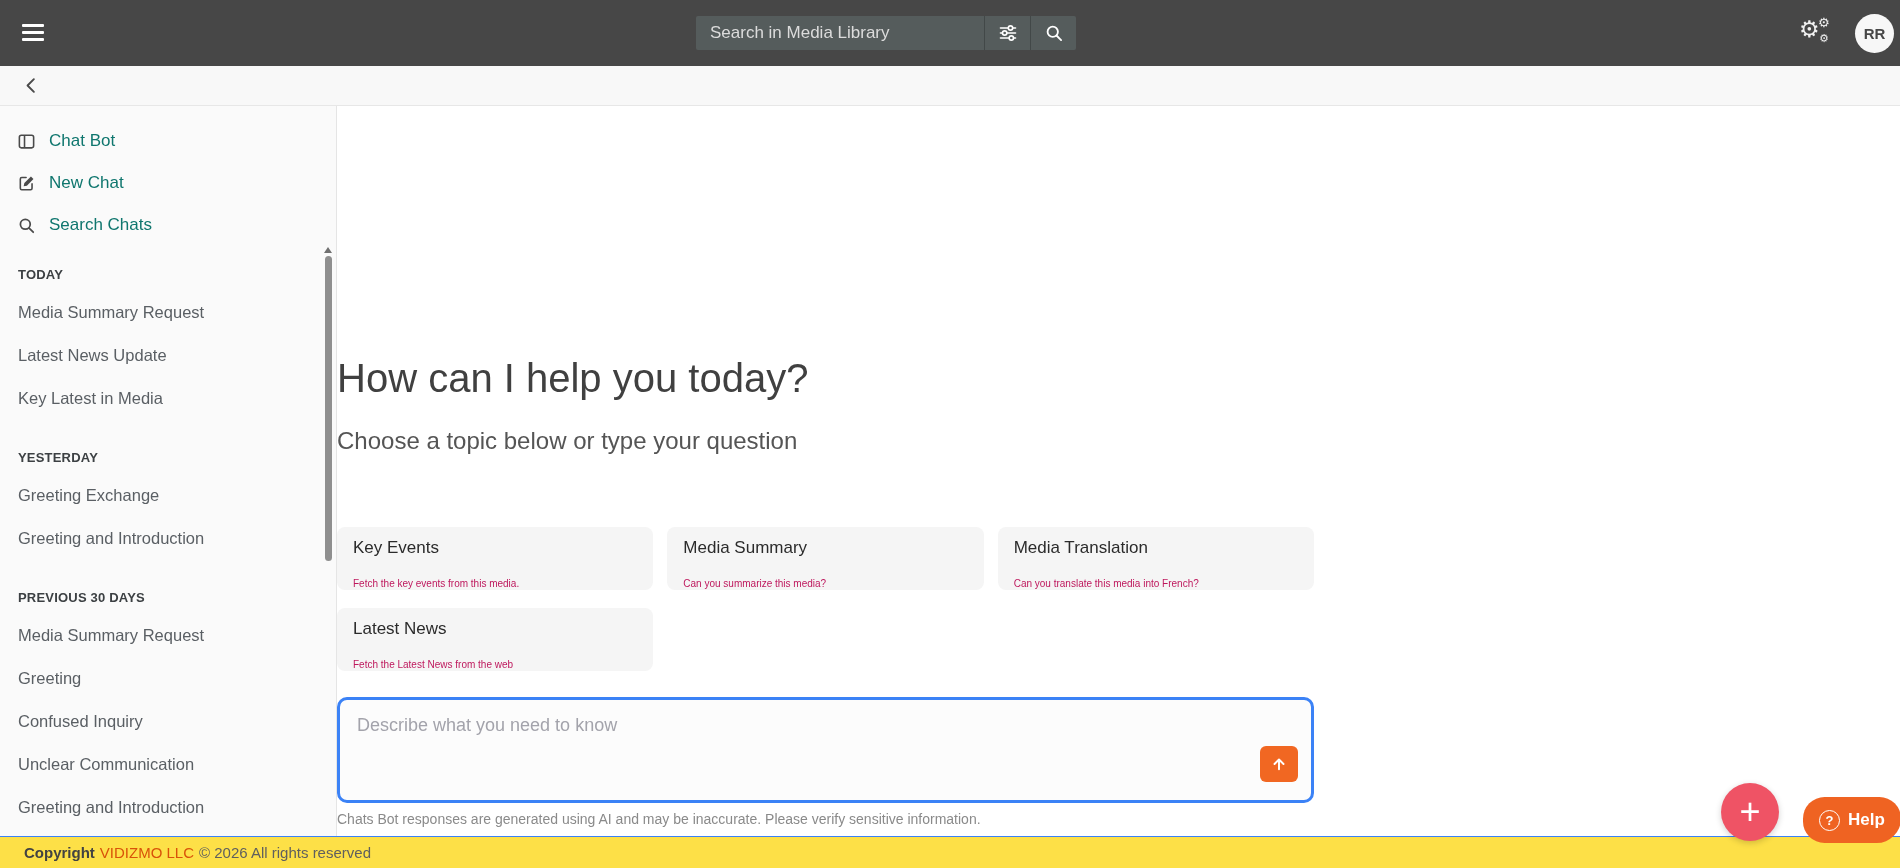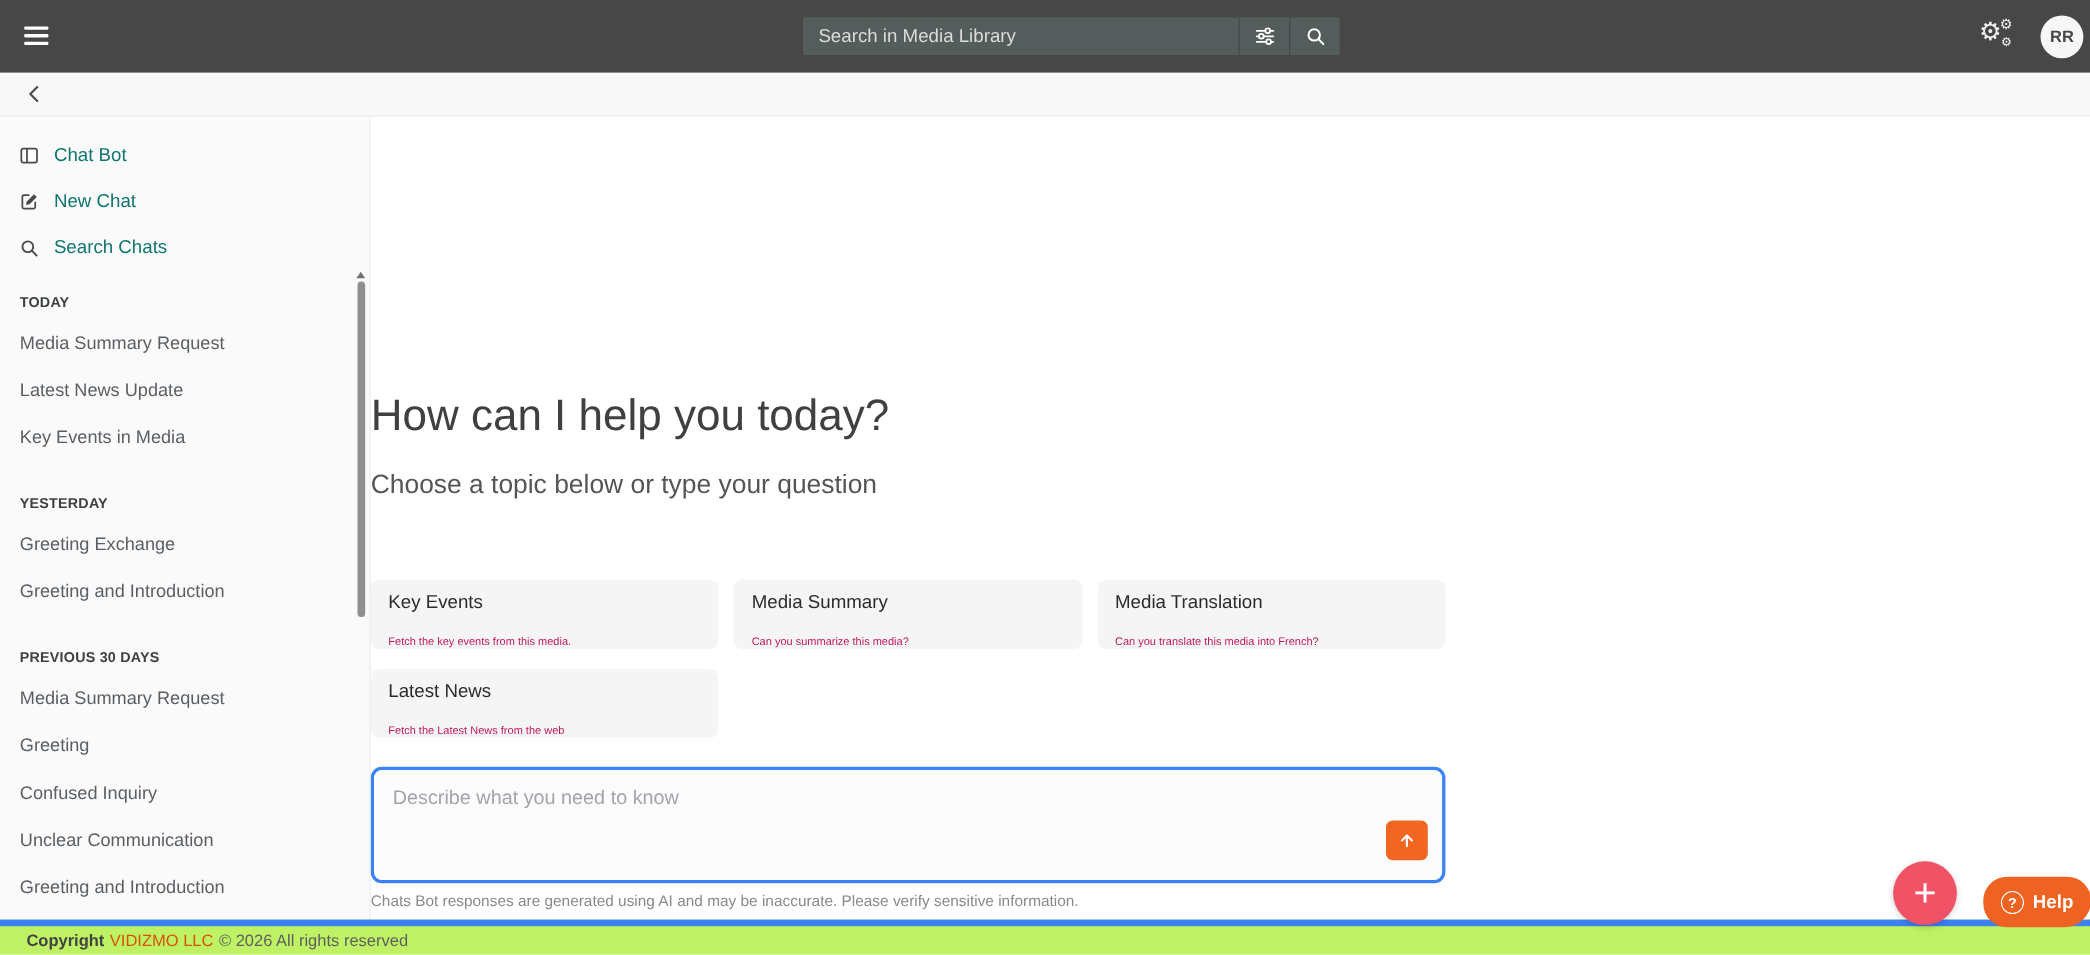--- a/index.html
+++ b/index.html
@@ -6,21 +6,21 @@
   html,body { width:1900px; height:868px; overflow:hidden; }
   body { font-family:"Liberation Sans", sans-serif; background:#fff; }
   .app { position:relative; width:1900px; height:868px; overflow:hidden; }
 
   
   .topbar { position:relative; height:66px; background:#474747; }
   .hamburger { position:absolute; left:22px; top:24px; width:22px; height:17px;
                display:flex; flex-direction:column; justify-content:space-between; cursor:pointer; }
   .hamburger span { display:block; height:3px; background:#fff; border-radius:1px; }
 
-  .search-wrap { position:absolute; left:730px; top:16px; width:488px; height:34px;
+  .search-wrap { position:absolute; left:696px; top:16px; width:380px; height:34px;
                  display:flex; background:#555c5c; border-radius:2px; }
   .search-input { flex:1; background:transparent; border:none; outline:none; color:#f2f2f2;
                   font-size:17px; padding:0 14px; font-family:"Liberation Sans", sans-serif; }
   .search-input::placeholder { color:#dcdcdc; opacity:1; }
   .tb-btn { width:46px; display:flex; align-items:center; justify-content:center;
             border-left:1px solid #424848; color:#fff; cursor:pointer; }
 
   .topbar-right { position:absolute; right:0; top:0; height:66px; display:flex;
                   align-items:center; padding-right:6px; }
   .gears { position:relative; width:34px; height:34px; color:#f0f0f0; cursor:pointer;
@@ -80,22 +80,22 @@
                        outline:none; resize:none; padding:15px 60px 15px 17px;
                        font-size:18px; color:#333; font-family:"Liberation Sans", sans-serif; }
   .composer textarea::placeholder { color:#a3a3ab; opacity:1; }
   .send-btn { position:absolute; right:13px; bottom:18px; width:38px; height:36px;
               background:#f16722; border:none; border-radius:6px; color:#fff;
               display:flex; align-items:center; justify-content:center; cursor:pointer; }
 
   .disclaimer { margin-top:8px; font-size:14px; color:#8a8a8a; }
 
   
-  .footer { position:relative; z-index:5; height:32px; background:#bef264;
-            border-top:6px solid #3b82f6; display:flex; align-items:center;
+  .footer { position:relative; z-index:5; height:32px; background:#fde047;
+            border-top:1px solid #3b82f6; display:flex; align-items:center;
             padding-left:24px; font-size:15px; color:#5f5f5f; }
   .footer .c-label { font-weight:bold; color:#424242; }
   .footer .c-company { color:#d95209; padding:0 5px; cursor:pointer; }
 
   
   .fab-add { position:absolute; left:1721px; top:783px; width:58px; height:58px;
              border-radius:50%; background:#ef5365; color:#fff; border:none; z-index:10;
              font-size:36px; font-weight:300; line-height:1; cursor:pointer;
              display:flex; align-items:center; justify-content:center;
              box-shadow:0 2px 6px rgba(0,0,0,.18); }
@@ -183,21 +183,21 @@
             <line x1="15.3" y1="15.3" x2="20.5" y2="20.5" stroke="currentColor" stroke-width="2.2" stroke-linecap="round"></line>
           </svg>
           <span>Search Chats</span>
         </div>
       </nav>
 
       <div class="section first">
         <div class="section-title">TODAY</div>
         <div class="history-item">Media Summary Request</div>
         <div class="history-item">Latest News Update</div>
-        <div class="history-item">Key Events in Media</div>
+        <div class="history-item">Key Latest in Media</div>
       </div>
 
       <div class="section">
         <div class="section-title">YESTERDAY</div>
         <div class="history-item">Greeting Exchange</div>
         <div class="history-item">Greeting and Introduction</div>
       </div>
 
       <div class="section">
         <div class="section-title">PREVIOUS 30 DAYS</div>

